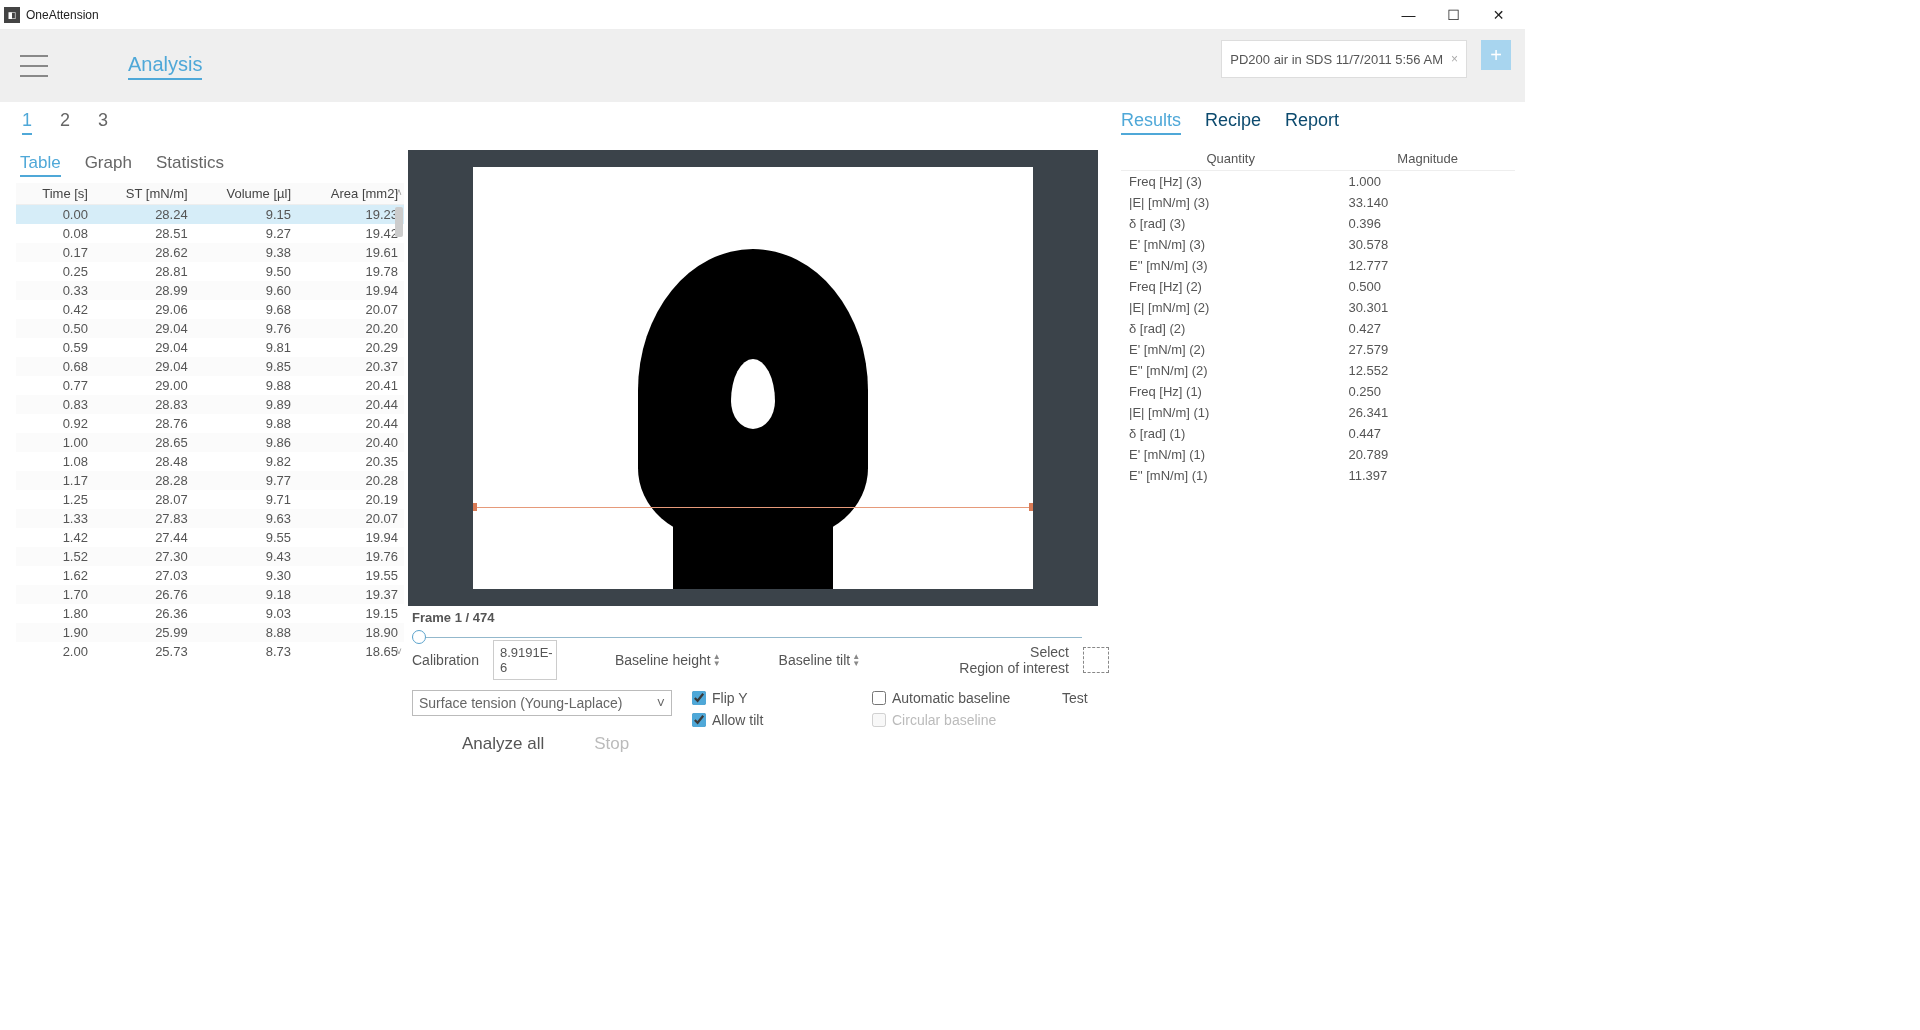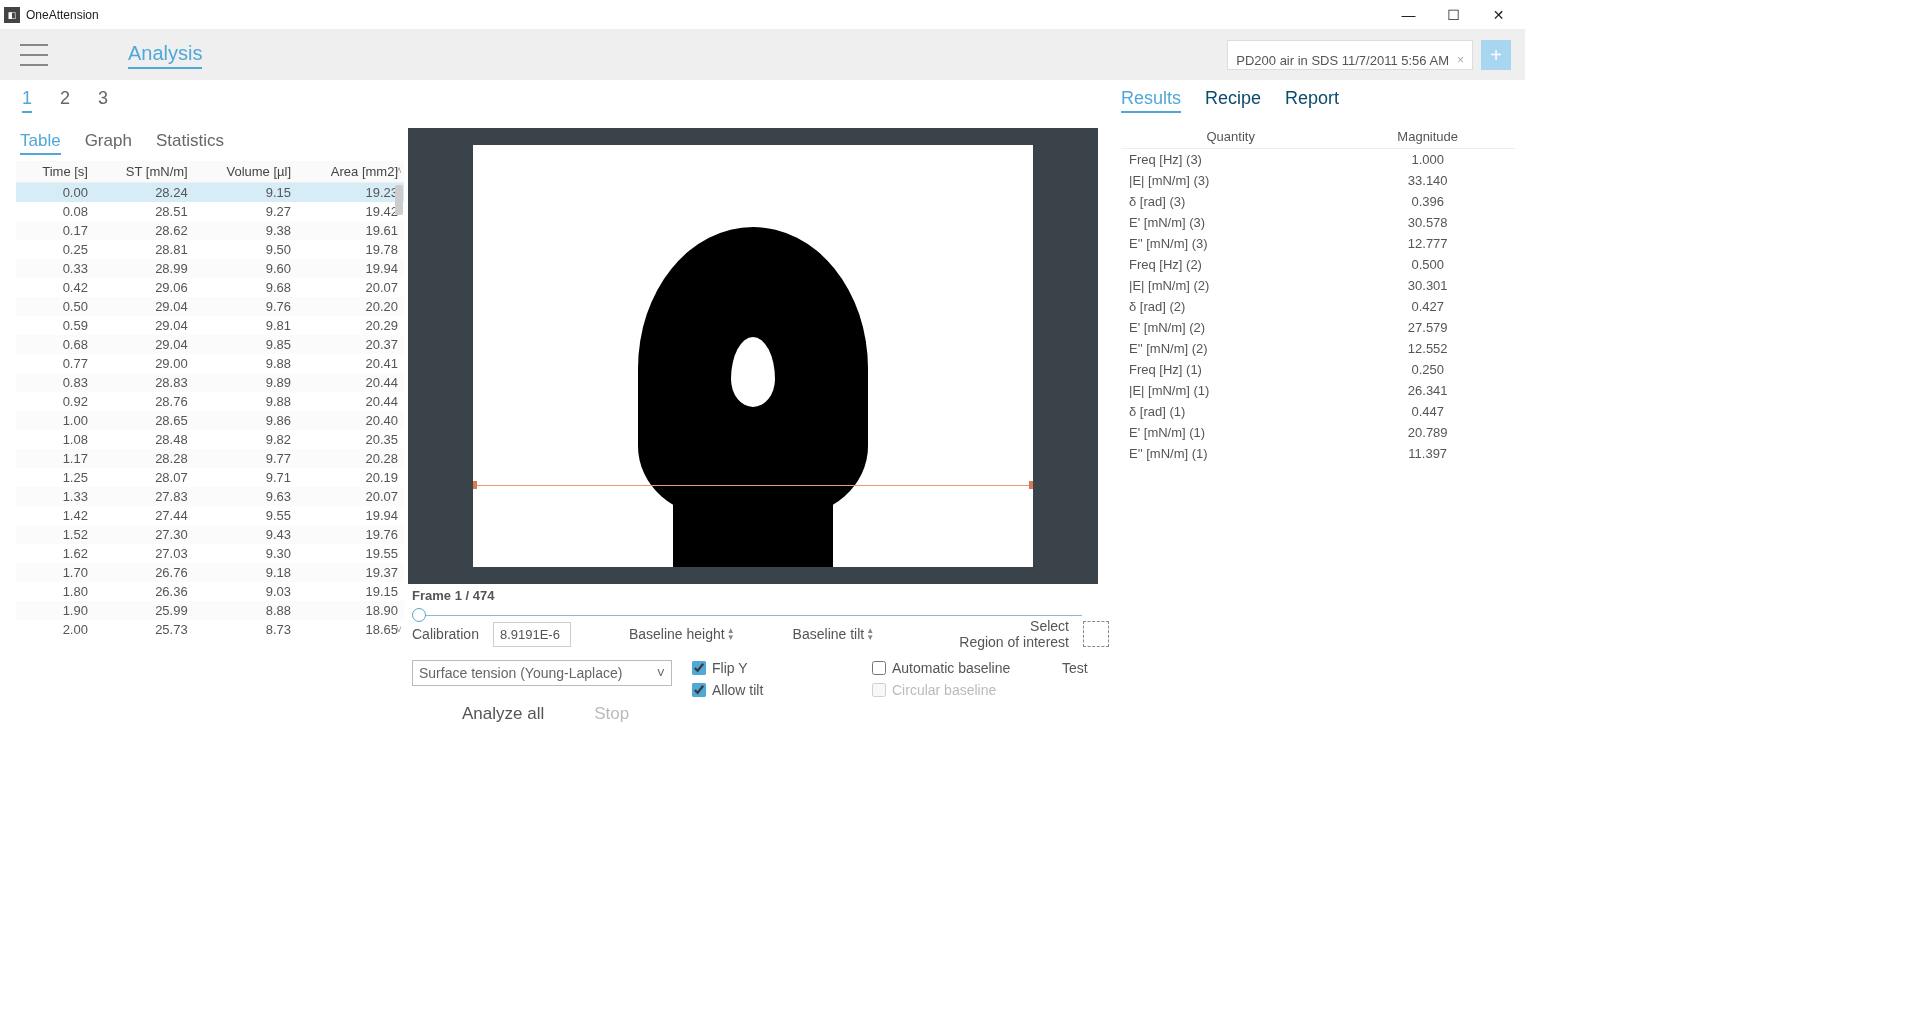--- a/index.html
+++ b/index.html
@@ -28,21 +28,21 @@
   color:#fff; font-size:9px;
 }
 .titlebar .title { flex: 0 0 auto; font-size: 12px; color:#222; }
 .titlebar .spacer { flex: 1; }
 .titlebar .win-btn {
   width: 45px; height: 30px;
   display: flex; align-items: center; justify-content: center;
   font-size: 14px; color: #222;
 }
 .header {
-  height: 50px;
+  height: 72px;
   background: #efefef;
   display: flex;
   align-items: center;
   padding: 0 10px;
   position: relative;
 }
 .hamburger {
   width: 28px; height: 22px;
   display: flex; flex-direction: column; justify-content: space-between;
   margin-left: 10px;
@@ -50,28 +50,28 @@
 .hamburger div { height: 2px; background: #888; width: 100%; }
 .analysis-label {
   margin-left: 80px;
   font-size: 20px;
   color: #4fa8d8;
   border-bottom: 2px solid #4fa8d8;
   padding-bottom: 2px;
 }
 .doc-tab {
   position: absolute;
-  right: 52px;
+  right: 58px;
   top: 10px;
   background: #fff;
   border: 1px solid #ddd;
   height: 30px;
   display: flex;
-  align-items: flex-start;
-  padding: 12px 8px;
+  align-items: center;
+  padding: 18px 8px;
   font-size: 13px;
   color: #555;
 }
 .doc-tab .close-x { margin-left: 8px; color:#aaa; font-size:12px;}
 .add-tab {
   position: absolute;
   right: 14px;
   top: 10px;
   width: 30px; height: 30px;
   background: #a8d5ef;
@@ -177,21 +177,21 @@
 
 .frame-caption{ margin-top:4px; font-size:13px; color:#555; font-weight:600; margin-left:4px;}
 .frame-slider-wrap{ position:relative; width:670px; margin:4px 0 10px 4px;}
 .frame-slider-track{ height:1px; background:#93b8cc; position:relative; top:8px;}
 .frame-slider-thumb{
   width:14px; height:14px; border-radius:50%;
   background:#fff; border:1px solid #5ba3cc;
   position:absolute; left:0; top:1px;
 }
 .controls-row{ display:flex; align-items:center; gap:14px; margin-left:4px; font-size:14px; color:#555; margin-bottom:10px;}
-.num-in{ border:1px solid #ccc; padding:4px 6px; width:78px; font-size:13px;}
+.num-in{ border:1px solid #ccc; padding:4px 6px; width:64px; font-size:13px;}
 .spin{ display:inline-flex; align-items:center; gap:2px;}
 .spin .arrows{ display:flex; flex-direction:column; font-size:8px; color:#888; line-height:7px;}
 .roi-box{
   width:26px;height:26px;border:1px dashed #888;
 }
 .controls-row2{ display:grid; grid-template-columns: 280px 180px 190px 100px; align-items:start; margin-left:4px; font-size:14px; color:#555; gap:6px 0; }
 .select-box{ border:1px solid #bbb; padding:4px 6px; width:260px; display:flex; align-items:center; justify-content:space-between; color:#666;}
 .chk{ display:flex; align-items:center; gap:6px; }
 .chk input{ width:14px; height:14px; accent-color:#4fa8d8;}
 .action-btn{ font-size:17px; color:#555; padding:4px 10px;}
@@ -206,21 +206,21 @@
 }
 table.results th{
   font-weight:normal; color:#555; text-align:center;
   padding:4px 8px; border-bottom:1px solid #eee;
 }
 table.results td{
   padding:3px 8px; color:#555;
   font-variant-numeric: tabular-nums;
 }
 table.results td.qty{ text-align:left;}
-table.results td.mag{ text-align:center;}
+table.results td.mag{ text-align:left;}
 </style>
 </head>
 <body>
 
 <div class="titlebar">
   <div class="app-icon">◧</div>
   <div class="title">OneAttension</div>
   <div class="spacer"></div>
   <div class="win-btn">—</div>
   <div class="win-btn">☐</div>

